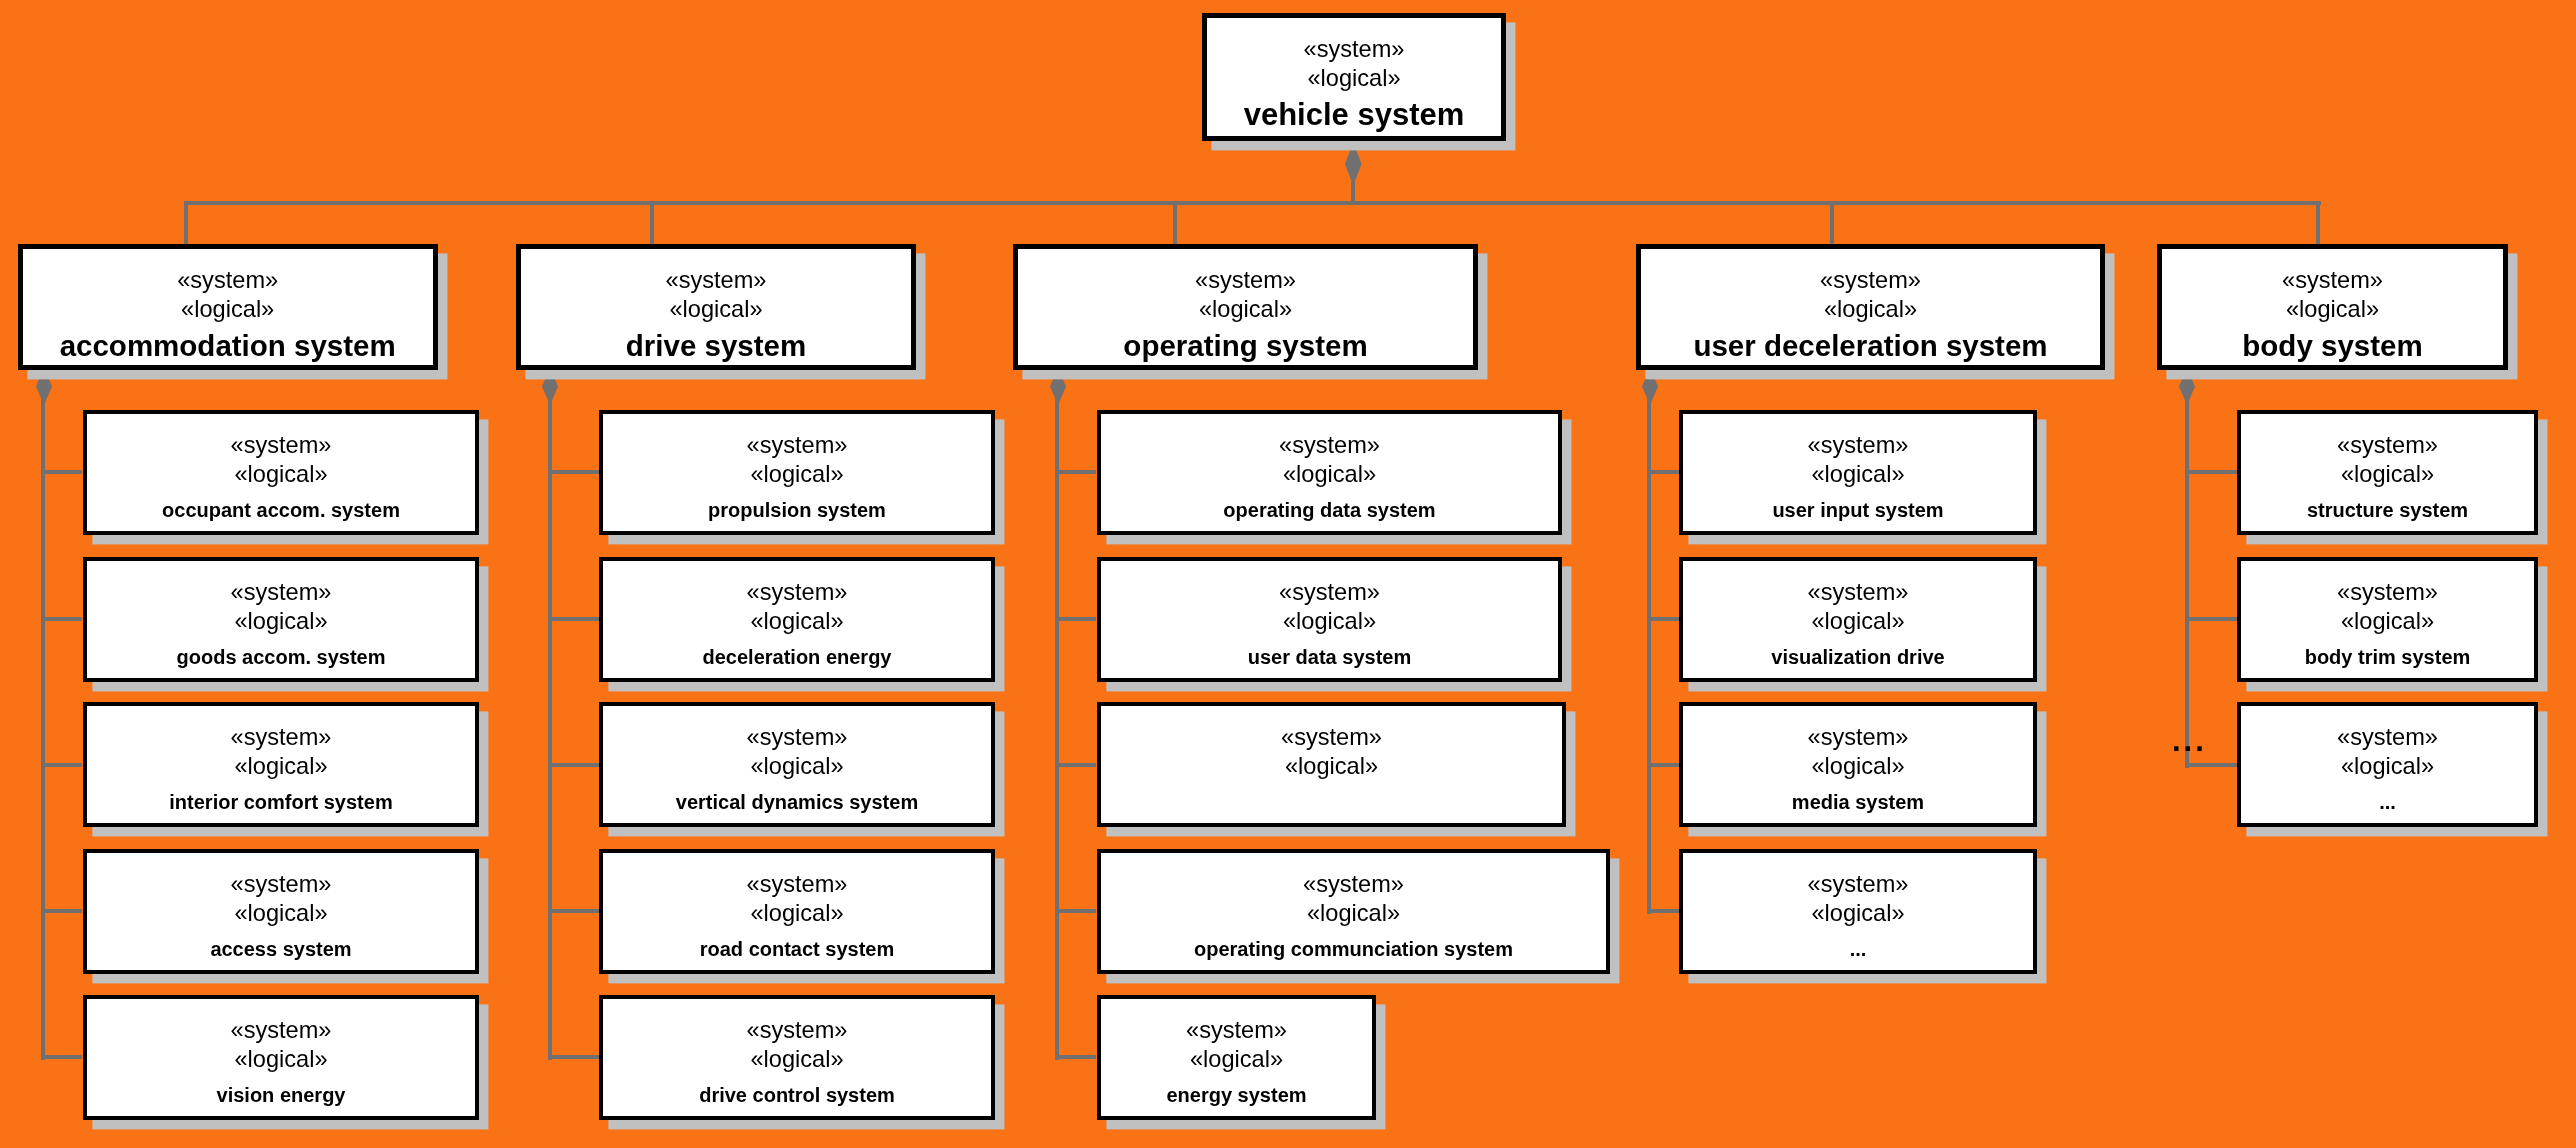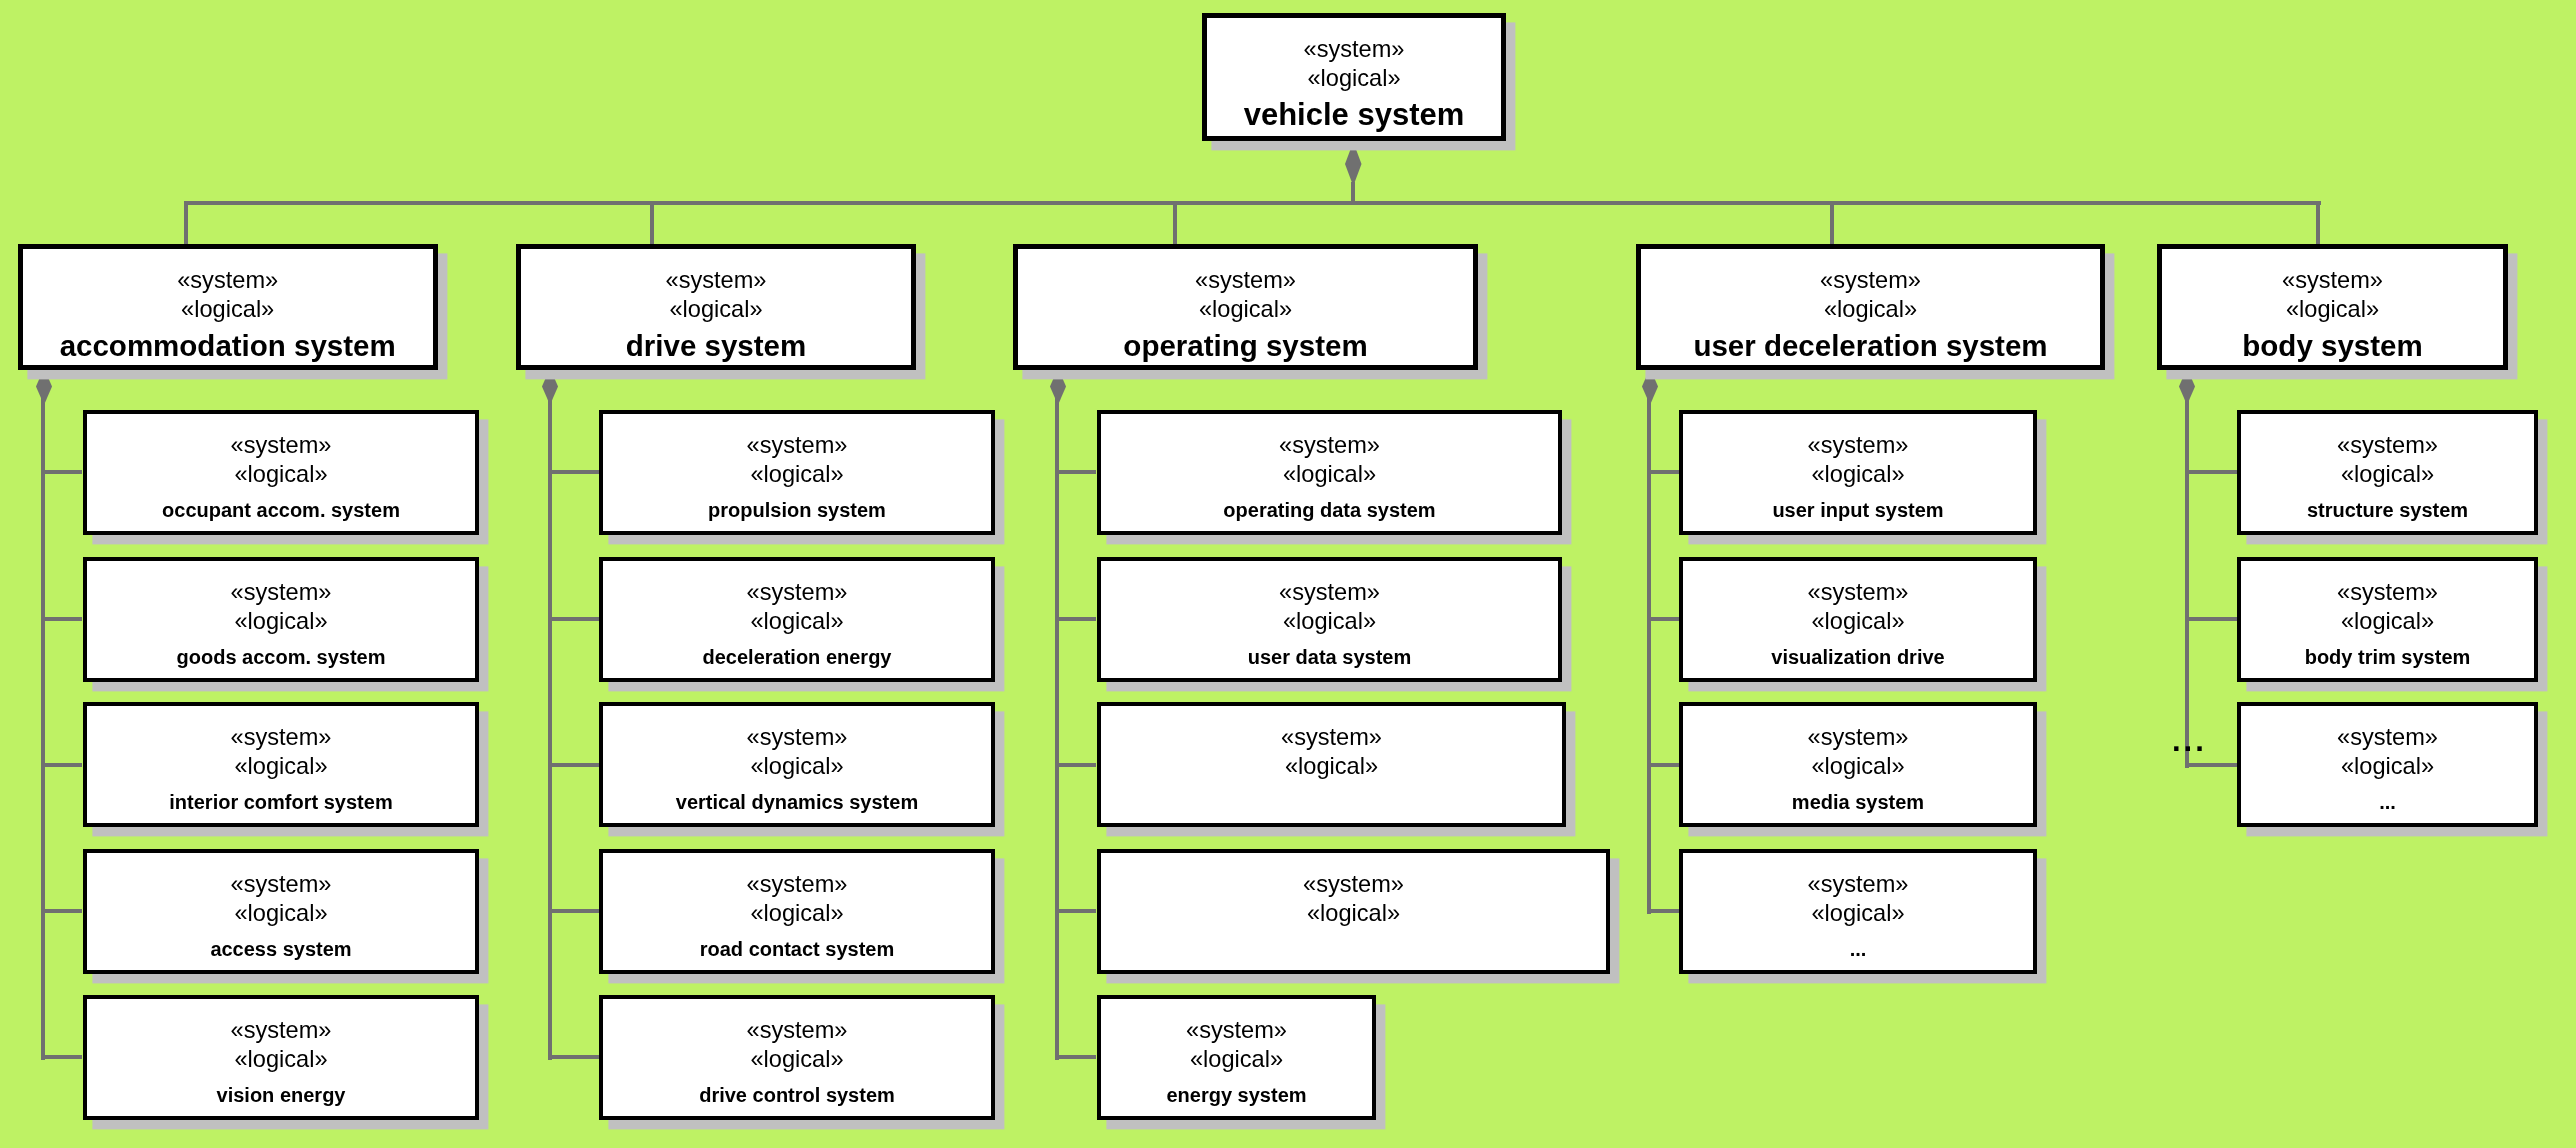--- a/index.html
+++ b/index.html
@@ -1,18 +1,18 @@
 <!DOCTYPE html>
 <html style="font-size:9.4px"><head>
 <meta charset="utf-8">
 <style>
   html,body { margin:0; padding:0; background:#ffffff; }
   #canvas {
     position:relative; width:2576px; height:1148px; overflow:hidden;
-    background:#bef264; font-family:"Liberation Sans", sans-serif; color:#000;
+    background:#f97316; font-family:"Liberation Sans", sans-serif; color:#000;
   }
   .node {
     position:absolute; background:#ffffff; border:4.7px solid #000000;
     box-shadow:9.4px 9.4px 0 #c0c0c0; box-sizing:border-box;
     display:flex; flex-direction:column; align-items:center; text-align:center;
     padding-top:16.5px;
   }
   .node .st { font-size:23.6px; line-height:29px; white-space:nowrap; }
   .node .nm { font-weight:bold; font-size:20px; line-height:33px; margin-top:5.9px; white-space:nowrap; }
   .node.header { border-width:5.3px; }
@@ -153,20 +153,21 @@
       <div class="st">«logical»</div>
       <div class="nm">user data system</div>
     </div>
     <div class="node child" style="left: 1097px; top: 702px; width: 469px; height: 125px;">
       <div class="st">«system»</div>
       <div class="st">«logical»</div>
     </div>
     <div class="node child" style="left: 1097px; top: 849px; width: 513px; height: 125px;">
       <div class="st">«system»</div>
       <div class="st">«logical»</div>
+      <div class="nm">operating communciation system</div>
     </div>
     <div class="node child" style="left: 1097px; top: 995px; width: 279px; height: 125px;">
       <div class="st">«system»</div>
       <div class="st">«logical»</div>
       <div class="nm">energy system</div>
     </div>
     <div class="node header" style="left: 1636px; top: 244px; width: 469px; height: 126px;">
       <div class="st">«system»</div>
       <div class="st">«logical»</div>
       <div class="nm">user deceleration system</div>

